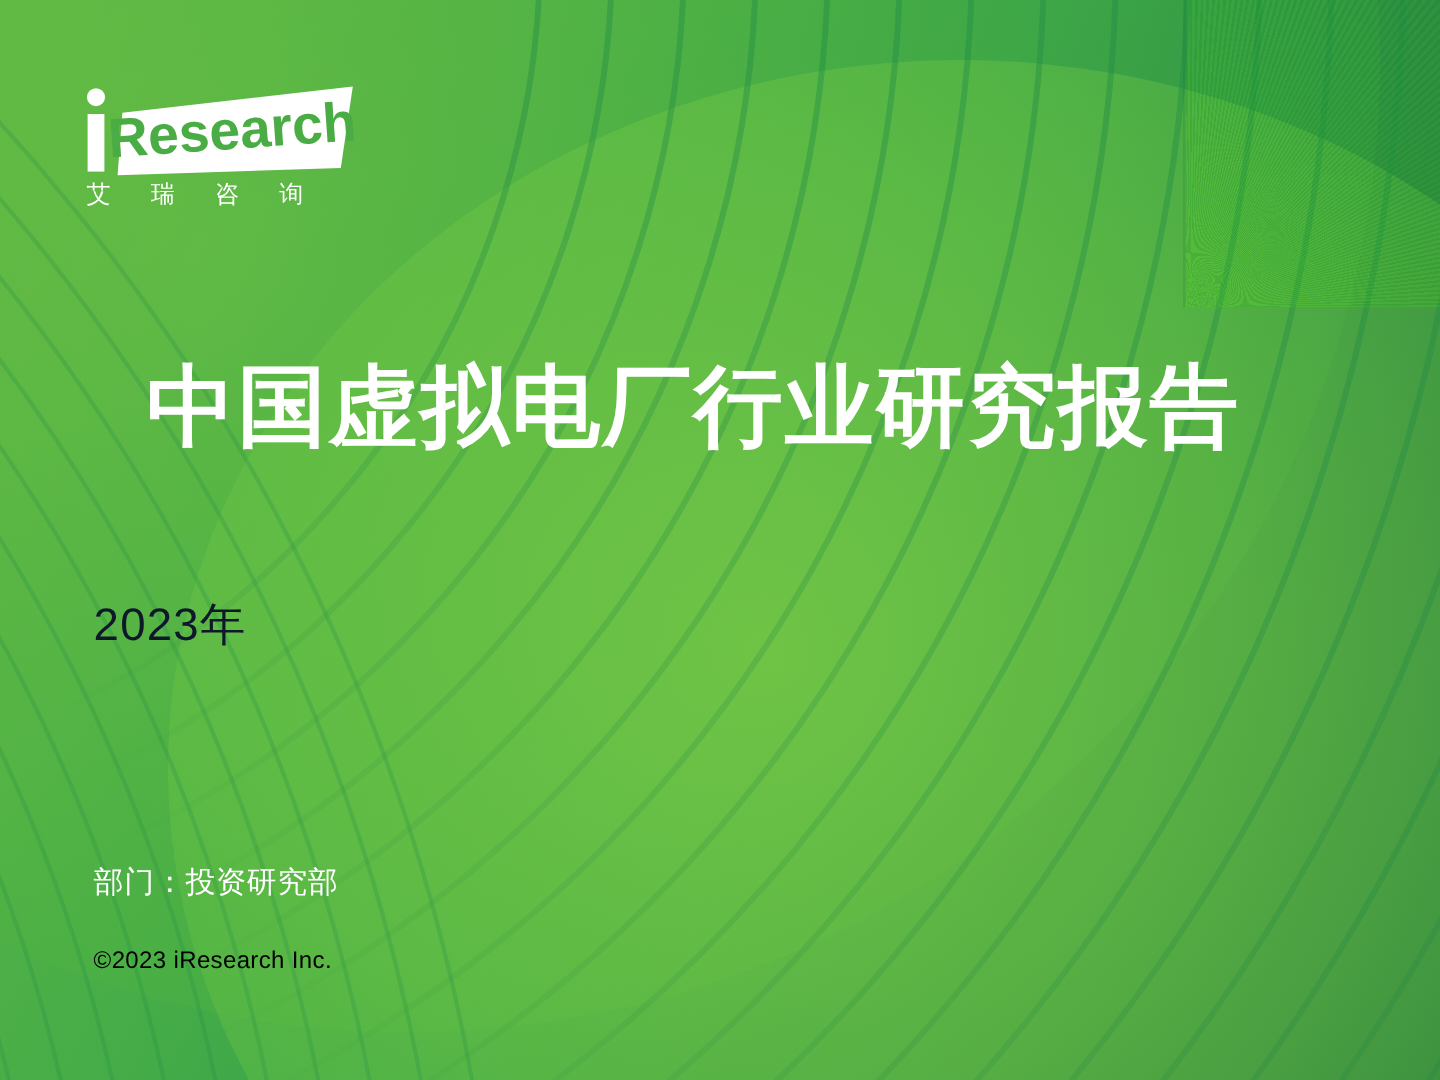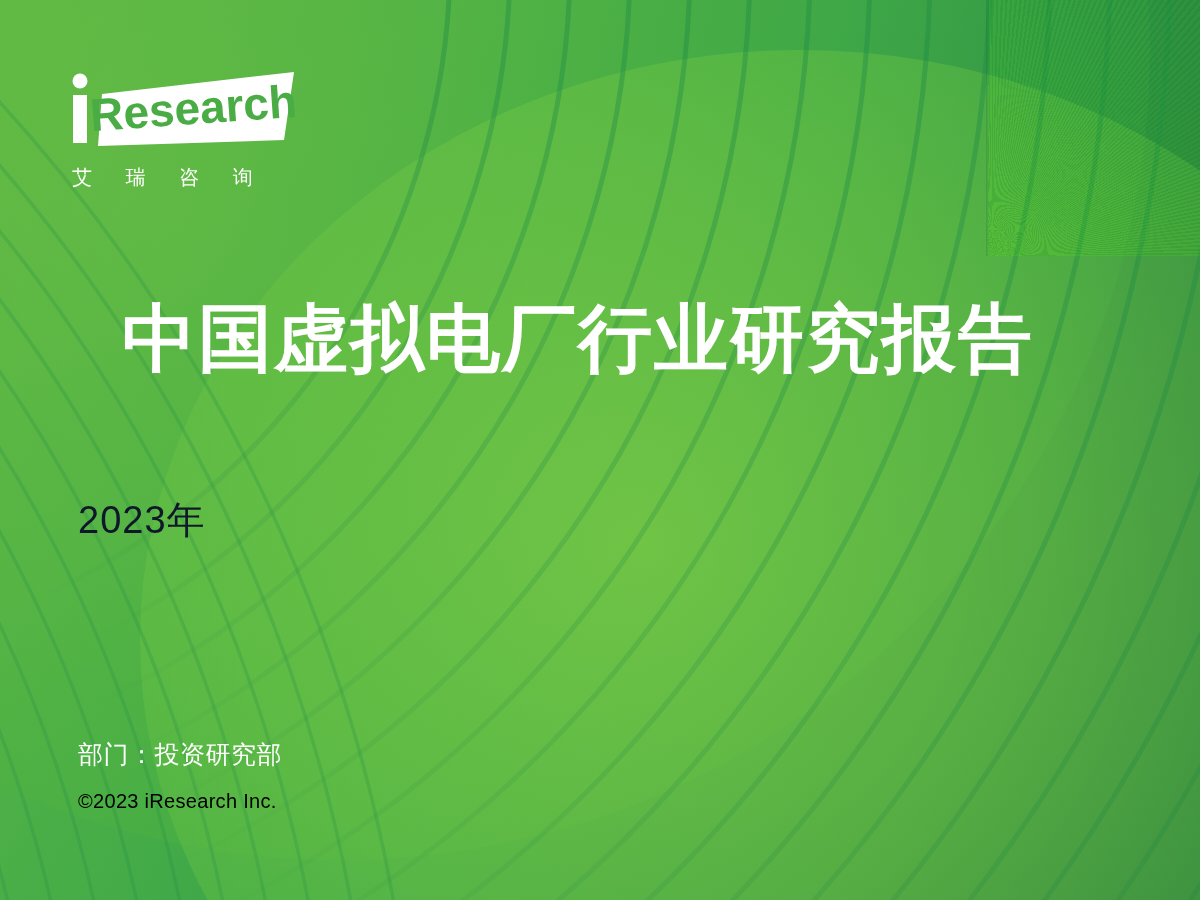--- a/index.html
+++ b/index.html
@@ -139,21 +139,20 @@
     position: absolute;
     left: 78px;
     top: 718px;
     color: #ffffff;
     font-size: 25px;
     font-weight: 400;
     letter-spacing: 0.5px;
     display: flex;
     gap: 64px;
     white-space: nowrap;
-    margin-top: 20px;
   }
   .copyright {
     position: absolute;
     left: 78px;
     top: 790px;
     color: #000000;
     font-size: 20px;
     font-weight: 400;
     letter-spacing: 0.3px;
   }
@@ -228,21 +227,21 @@
     <svg width="260" height="112" viewBox="0 0 260 112" xmlns="http://www.w3.org/2000/svg">
 
       <circle cx="12" cy="13" r="7.5" fill="#ffffff"></circle>
       <rect x="5" y="27" width="14" height="48" fill="#ffffff"></rect>
 
       <g transform="translate(30,0)">
         <path d="M4 26 L196 4 L186 72 L0 78 Z" fill="#ffffff"></path>
         <text x="96" y="56" text-anchor="middle" font-family="Liberation Sans, DejaVu Sans, sans-serif" font-size="46" font-weight="bold" fill="#4aac44" transform="rotate(-4 96 48)">Research</text>
       </g>
     </svg>
-    <div style="position:absolute;left:4px;top:96px;color:#ffffff;font-size:20px;letter-spacing:14px;font-weight:400;">艾 瑞 咨 询</div>
+    <div style="position:absolute;left:4px;top:80px;color:#ffffff;font-size:20px;letter-spacing:14px;font-weight:400;">艾 瑞 咨 询</div>
   </div>
 
   <div class="title">中国虚拟电厂行业研究报告</div>
   <div class="year">2023年</div>
 
   <div class="byline">
     <span>部门：投资研究部</span>
   </div>
 
   <div class="copyright">©2023 iResearch Inc.</div>

